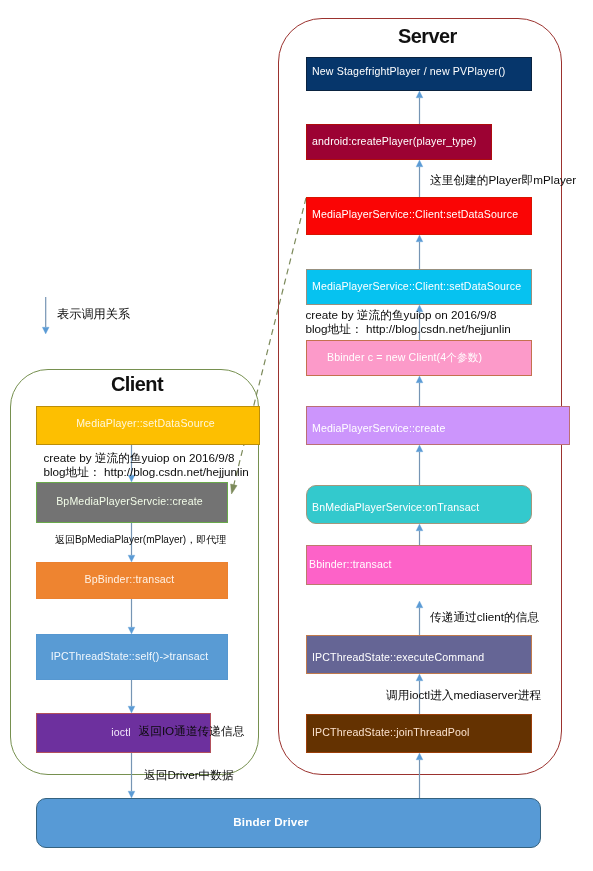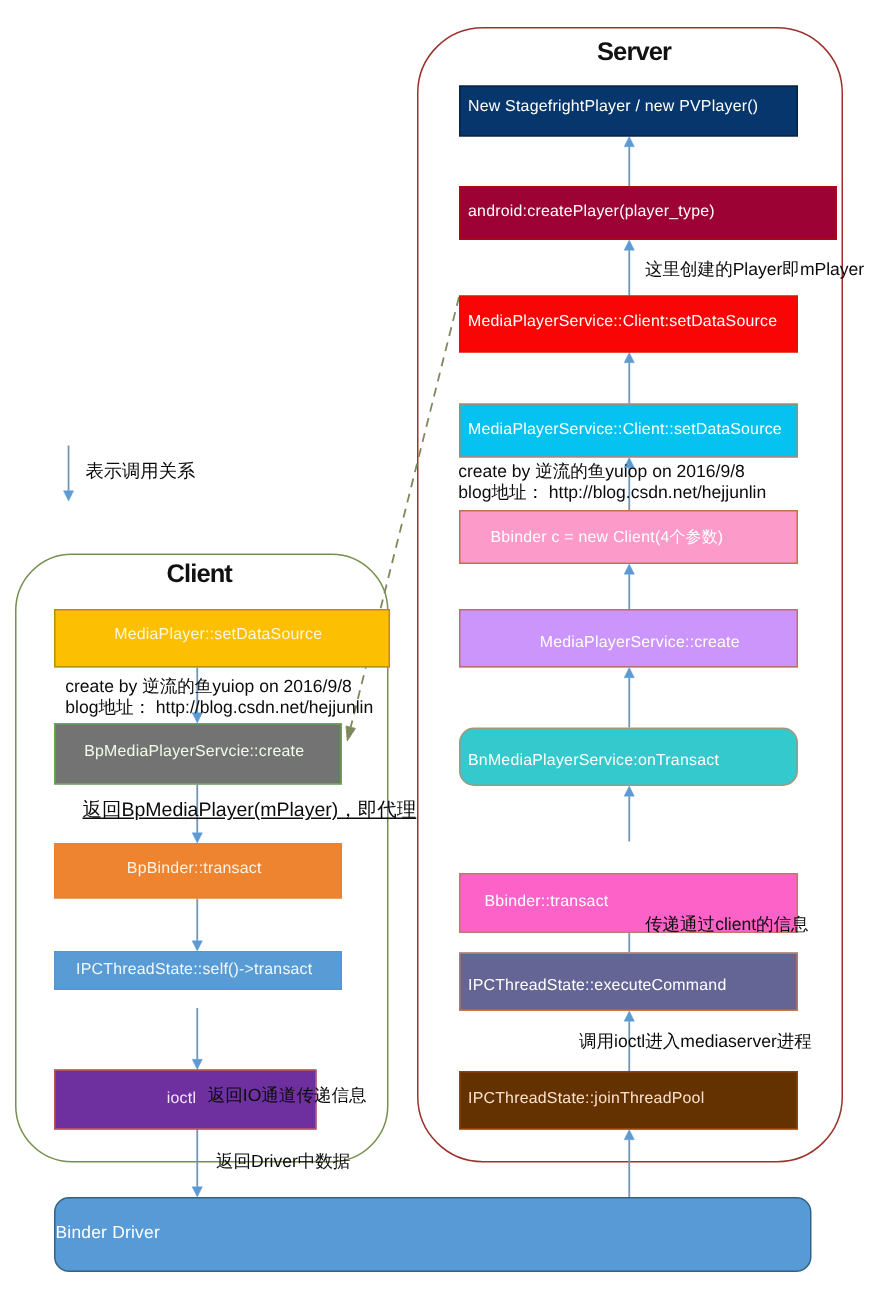--- a/index.html
+++ b/index.html
@@ -1,30 +1,30 @@
 <!DOCTYPE html>
 <html><head>
 <meta charset="utf-8">
 <title>MediaPlayer call flow</title>
 <style>
   html,body{margin:0;padding:0;background:#fff;}
   #stage{position:relative;width:593px;height:871px;background:#ffffff;overflow:hidden;
          font-family:"Liberation Sans",sans-serif;}
   .grp{position:absolute;box-sizing:border-box;border-style:solid;border-width:1px;
        border-radius:40px;background:transparent;}
-  .grp-title{position:absolute;font-weight:bold;font-size:17px;color:#111;white-space:nowrap;
+  .grp-title{position:absolute;font-weight:bold;font-size:20px;color:#111;white-space:nowrap;
        letter-spacing:-.6px;}
   .node{position:absolute;box-sizing:border-box;display:flex;align-items:center;
         font-size:10.6px;white-space:nowrap;border-style:solid;border-width:1px;letter-spacing:.15px;}
   .node-c{justify-content:center;}
   .node-l{justify-content:flex-start;}
   .node-label{display:block;position:relative;top:-1.5px;}
   .anno{position:absolute;white-space:nowrap;color:#0b0b0b;line-height:14px;}
   svg.ov{position:absolute;left:0;top:0;width:593px;height:871px;pointer-events:none;}
-  .drv{border-radius:10px;justify-content:flex-start;font-size:11.6px;}
+  .drv{border-radius:10px;justify-content:center;font-size:11.6px;font-weight:bold;}
 </style>
 </head>
 <body>
 
 <div id="stage">
 
   <div class="grp" id="grp-server" style="left: 278px; top: 18px; width: 284px; height: 757px; border-color: rgb(155, 50, 46); border-radius: 44px;"></div>
   <div class="grp" id="grp-client" style="left: 9.5px; top: 369px; width: 249.5px; height: 406px; border-color: rgb(118, 144, 79); border-radius: 38px;"></div>
   <div class="grp-title" id="ttl-server" style="left: 398px; top: 24.5px;">Server</div>
   <div class="grp-title" id="ttl-client" style="left: 111px; top: 373px;">Client</div>
@@ -63,72 +63,72 @@
       <line x1="45.7" y1="297" x2="45.7" y2="327.2" stroke="#7695B4" stroke-width="1.2"></line>
       <polygon points="45.7,334 42.300000000000004,327.2 49.1,327.2" fill="#5B9BD5" stroke="#5B9BD5" stroke-width="0.3"></polygon>
       <line x1="306" y1="198" x2="233.81873207915717" y2="484.78731952442246" stroke="#7C8A5B" stroke-width="1.2" stroke-dasharray="6 4.4"></line>
       <polygon points="231.5,494 230.6185378086934,483.9818652232415 237.01892634962095,485.5927738256034" fill="#7C8A5B" stroke="#7C8A5B" stroke-width="0.5"></polygon>
     </svg>
 
   <div id="nodes">
       <div class="node node-l" style="left: 306px; top: 57px; width: 226px; height: 34px; background: rgb(6, 54, 107); border-color: rgb(10, 35, 64); color: rgb(255, 255, 255); padding-left: 5px;">
         <span class="node-label" style="top: -3.1px;">New StagefrightPlayer / new PVPlayer()</span>
       </div>
-      <div class="node node-l" style="left: 306px; top: 124px; width: 252px; height: 36px; background: rgb(156, 2, 51); border-color: rgb(174, 12, 12); color: rgb(255, 255, 255); padding-left: 5px;">
+      <div class="node node-l" style="left: 306px; top: 124px; width: 186px; height: 36px; background: rgb(156, 2, 51); border-color: rgb(174, 12, 12); color: rgb(255, 255, 255); padding-left: 5px;">
         <span class="node-label">android:createPlayer(player_type)</span>
       </div>
       <div class="node node-l" style="left: 306px; top: 197px; width: 226px; height: 38px; background: rgb(250, 5, 5); border-color: rgb(216, 20, 0); color: rgb(255, 255, 255); padding-left: 5px;">
         <span class="node-label" style="top: -2.5px;">MediaPlayerService::Client:setDataSource</span>
       </div>
       <div class="node node-l" style="left: 306px; top: 269px; width: 226px; height: 36px; background: rgb(6, 194, 240); border-color: rgb(151, 144, 127); color: rgb(255, 255, 255); padding-left: 5px;">
         <span class="node-label">MediaPlayerService::Client::setDataSource</span>
       </div>
       <div class="node node-l" style="left: 306px; top: 340px; width: 226px; height: 36px; background: rgb(252, 154, 201); border-color: rgb(196, 113, 78); color: rgb(255, 255, 255); padding-left: 20px;">
         <span class="node-label" style="top: -0.5px;">Bbinder c = new Client(4个参数)</span>
       </div>
-      <div class="node node-l" style="left: 306px; top: 406px; width: 226px; height: 39px; background: rgb(204, 149, 252); border-color: rgb(187, 111, 117); color: rgb(255, 255, 255); padding-left: 15px; justify-content: center;">
+      <div class="node node-l" style="left: 306px; top: 406px; width: 264px; height: 39px; background: rgb(204, 149, 252); border-color: rgb(187, 111, 117); color: rgb(255, 255, 255); padding-left: 5px;">
         <span class="node-label" style="top: 2px;">MediaPlayerService::create</span>
       </div>
       <div class="node node-l" style="left: 306px; top: 485px; width: 226px; height: 39px; background: rgb(51, 201, 205); border-color: rgb(163, 151, 124); color: rgb(255, 255, 255); padding-left: 5px; border-radius: 10px;">
         <span class="node-label" style="top: 2px;">BnMediaPlayerService:onTransact</span>
       </div>
-      <div class="node node-l" style="left: 306px; top: 582px; width: 226px; height: 40px; background: rgb(253, 98, 200); border-color: rgb(188, 122, 107); color: rgb(255, 255, 255); padding-left: 16px;">
+      <div class="node node-l" style="left: 306px; top: 545px; width: 226px; height: 40px; background: rgb(253, 98, 200); border-color: rgb(188, 122, 107); color: rgb(255, 255, 255); padding-left: 2px;">
         <span class="node-label">Bbinder::transact</span>
       </div>
       <div class="node node-l" style="left: 306px; top: 635px; width: 226px; height: 39px; background: rgb(101, 101, 149); border-color: rgb(192, 122, 76); color: rgb(255, 255, 255); padding-left: 5px;">
         <span class="node-label" style="top: 2px;">IPCThreadState::executeCommand</span>
       </div>
       <div class="node node-l" style="left: 306px; top: 714px; width: 226px; height: 39px; background: rgb(100, 50, 1); border-color: rgb(156, 62, 8); color: rgb(251, 226, 206); padding-left: 5px;">
         <span class="node-label">IPCThreadState::joinThreadPool</span>
       </div>
       <div class="node node-c" style="left: 36px; top: 406px; width: 224px; height: 39px; background: rgb(253, 191, 1); border-color: rgb(188, 142, 8); color: rgb(255, 247, 220); padding-right: 5px;">
         <span class="node-label" style="top: -3px;">MediaPlayer::setDataSource</span>
       </div>
       <div class="node node-c" style="left: 36px; top: 482px; width: 192px; height: 41px; background: #737373; border-color: rgb(105, 169, 75); color: rgb(242, 252, 232); padding-right: 5px;">
         <span class="node-label">BpMediaPlayerServcie::create</span>
       </div>
       <div class="node node-c" style="left: 36px; top: 562px; width: 192px; height: 37px; background: rgb(238, 132, 48); border-color: rgb(235, 129, 48); color: rgb(255, 242, 230); padding-right: 5px;">
         <span class="node-label">BpBinder::transact</span>
       </div>
-      <div class="node node-c" style="left: 36px; top: 634px; width: 192px; height: 26px; background: rgb(89, 155, 212); border-color: rgb(86, 151, 208); color: rgb(242, 248, 253); padding-right: 5px;">
+      <div class="node node-c" style="left: 36px; top: 634px; width: 192px; height: 46px; background: rgb(89, 155, 212); border-color: rgb(86, 151, 208); color: rgb(242, 248, 253); padding-right: 5px;">
         <span class="node-label">IPCThreadState::self()-&gt;transact</span>
       </div>
       <div class="node node-c" style="left: 36px; top: 713px; width: 175px; height: 40px; background: rgb(109, 48, 158); border-color: rgb(178, 80, 92); color: rgb(243, 232, 251); padding-right: 5px; justify-content: center;">
         <span class="node-label">ioctl</span>
       </div>
       <div class="node node-c drv" style="left: 36px; top: 798px; width: 505px; height: 50px; background: rgb(87, 154, 214); border-color: rgb(53, 98, 127); color: rgb(255, 255, 255); padding-right: 35px;">
         <span class="node-label" style="top: -2px;">Binder Driver</span>
       </div>
     </div>
   <div id="annos">
       <div class="anno" style="left: 430px; top: 173px; font-size: 11.7px;">这里创建的Player即mPlayer</div>
       <div class="anno" style="left: 305.5px; top: 308px; font-size: 11.7px;">create by 逆流的鱼yuiop on 2016/9/8</div>
       <div class="anno" style="left: 305.5px; top: 322.2px; font-size: 11.7px;">blog地址： http://blog.csdn.net/hejjunlin</div>
       <div class="anno" style="left: 430px; top: 610px; font-size: 11.7px;">传递通过client的信息</div>
       <div class="anno" style="left: 386px; top: 688px; font-size: 11.7px;">调用ioctl进入mediaserver进程</div>
       <div class="anno" style="left: 43.5px; top: 451.2px; font-size: 11.7px;">create by 逆流的鱼yuiop on 2016/9/8</div>
       <div class="anno" style="left: 43.5px; top: 465.4px; font-size: 11.7px;">blog地址： http://blog.csdn.net/hejjunlin</div>
-      <div class="anno" style="left: 55px; top: 533px; font-size: 13px; text-decoration: underline;">返回BpMediaPlayer(mPlayer)，即代理</div>
+      <div class="anno" style="left: 55px; top: 533px; font-size: 10px;">返回BpMediaPlayer(mPlayer)，即代理</div>
       <div class="anno" style="left: 138.5px; top: 724px; font-size: 11.7px;">返回IO通道传递信息</div>
       <div class="anno" style="left: 144px; top: 767.5px; font-size: 11.7px;">返回Driver中数据</div>
       <div class="anno" style="left: 57px; top: 307px; font-size: 12.2px;">表示调用关系</div>
     </div>
 </div>
 
 </body></html>

